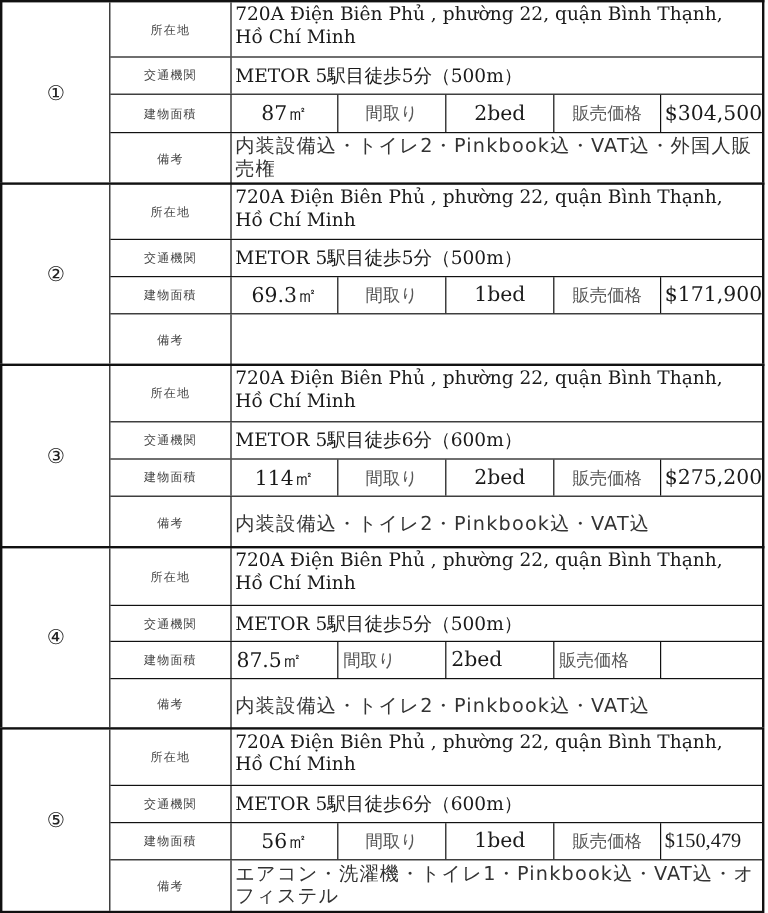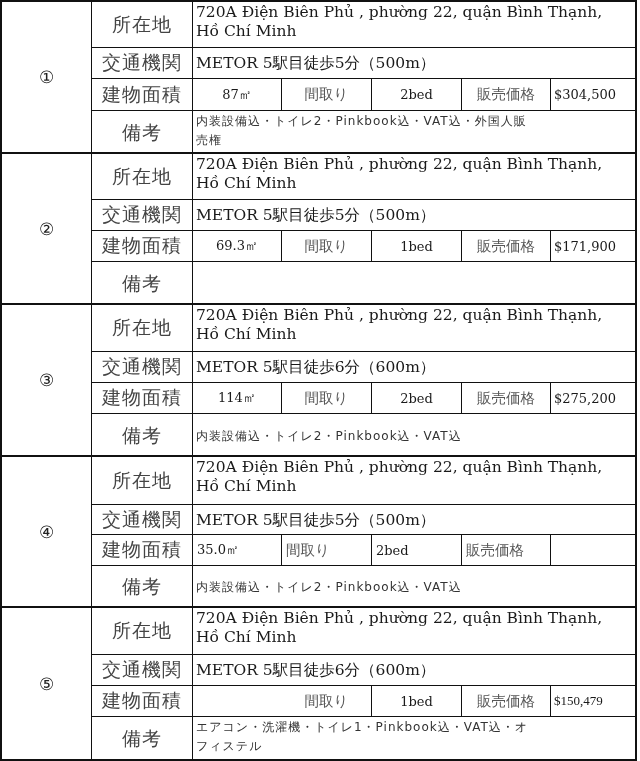--- a/index.html
+++ b/index.html
@@ -5,28 +5,28 @@
   html, body { margin: 0; padding: 0; background: #ffffff; }
   body { width: 640px; height: 761px; overflow: hidden; position: relative;
          font-family: "DejaVu Serif", "Liberation Serif", serif; color: #1a1a1a; }
   .block { position: absolute; left: 0; width: 637px; border: 2px solid #111; border-bottom: none; box-sizing: border-box; }
   .block.last { border-bottom: 2px solid #111; }
   .num { position: absolute; left: 0; top: 0; bottom: 0; width: 89px; border-right: 1px solid #111;
          display: flex; align-items: center; justify-content: center; font-size: 17px; color: #222; }
   .row { position: absolute; left: 90px; right: 0; border-top: 1px solid #111; box-sizing: border-box; }
   .row.first { border-top: none; }
   .lbl { position: absolute; left: 0; top: 0; bottom: 0; width: 100px; border-right: 1px solid #111;
-         display: flex; align-items: center; justify-content: center; font-size: 19px; color: #444;
+         display: flex; align-items: center; justify-content: center; font-size: 10px; color: #444;
          font-family: Liberation Serif, serif; letter-spacing: 1px; }
   .val { position: absolute; left: 101px; right: 0; top: 0; bottom: 0; padding: 1px 2px 0 3px;
          font-size: 15.5px; line-height: 19px; box-sizing: border-box; }
   .val.mid { display: flex; align-items: center; }
-  .jp { font-family: "DejaVu Sans", "Liberation Sans", sans-serif; font-size: 12px; color: #333; letter-spacing: 1px; }
+  .jp { font-family: "DejaVu Sans", "Liberation Sans", sans-serif; font-size: 16px; color: #333; letter-spacing: 1px; }
   .cell { position: absolute; top: 0; bottom: 0; border-right: 1px solid #111; box-sizing: border-box;
-          display: flex; align-items: center; justify-content: center; font-size: 13px; }
+          display: flex; align-items: center; justify-content: center; font-size: 17px; }
   .cell.lbl2 { font-family: "DejaVu Sans", "Liberation Sans", sans-serif; font-size: 14.5px; color: #555; }
   .cell.left { justify-content: flex-start; padding-left: 4px; }
   .cell.noborder { border-right: none; }
   .cell.price { justify-content: flex-start; padding-left: 3px; }
 </style>
 </head>
 <body>
 
 <div class="block" style="top:0; height:152px;">
   <div class="num">①</div>
@@ -121,21 +121,21 @@
       <div>720A Điện Biên Phủ , phường 22, quận Bình Thạnh,</div>
       <div>Hồ Chí Minh</div>
     </div>
   </div>
   <div class="row" style="top:47px; height:30px;">
     <div class="lbl">交通機関</div>
     <div class="val mid">METOR 5駅目徒歩5分（500m）</div>
   </div>
   <div class="row" style="top:77px; height:31px;">
     <div class="lbl">建物面積</div>
-    <div class="cell left" style="left:101px; width:89px;">35.0㎡</div>
+    <div class="cell left" style="left:101px; width:89px;">87.5㎡</div>
     <div class="cell lbl2 left" style="left:190px; width:90px;">間取り</div>
     <div class="cell left" style="left:280px; width:90px;">2bed</div>
     <div class="cell lbl2 left" style="left:370px; width:89px;">販売価格</div>
   </div>
   <div class="row" style="top:108px; height:43px;">
     <div class="lbl">備考</div>
     <div class="val jp mid">
       <div>内装設備込・トイレ2・Pinkbook込・VAT込</div>
     </div>
   </div>
@@ -149,20 +149,21 @@
       <div>720A Điện Biên Phủ , phường 22, quận Bình Thạnh,</div>
       <div>Hồ Chí Minh</div>
     </div>
   </div>
   <div class="row" style="top:46px; height:31px;">
     <div class="lbl">交通機関</div>
     <div class="val mid">METOR 5駅目徒歩6分（600m）</div>
   </div>
   <div class="row" style="top:77px; height:31px;">
     <div class="lbl">建物面積</div>
+    <div class="cell" style="left:101px; width:89px;">56㎡</div>
     <div class="cell lbl2" style="left:190px; width:90px;">間取り</div>
     <div class="cell" style="left:280px; width:90px;">1bed</div>
     <div class="cell lbl2" style="left:370px; width:89px;">販売価格</div>
     <div class="cell price noborder" style="left:459px; width:86px;font-family:Liberation Serif, serif;">$150,479</div>
   </div>
   <div class="row" style="top:108px; height:45px;">
     <div class="lbl">備考</div>
     <div class="val jp">
       <div>エアコン・洗濯機・トイレ1・Pinkbook込・VAT込・オ</div>
       <div>フィステル</div>

